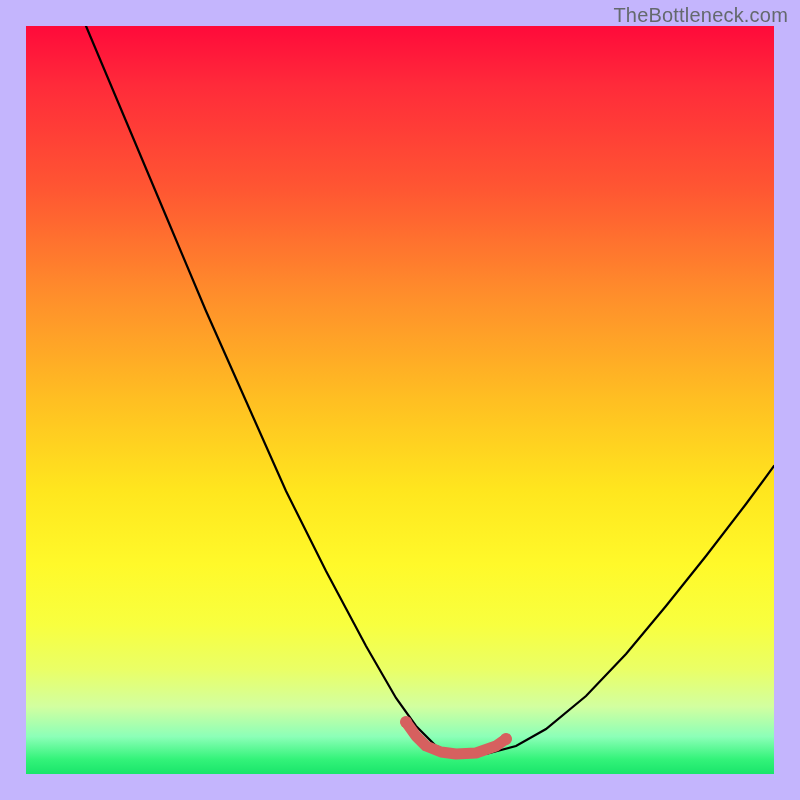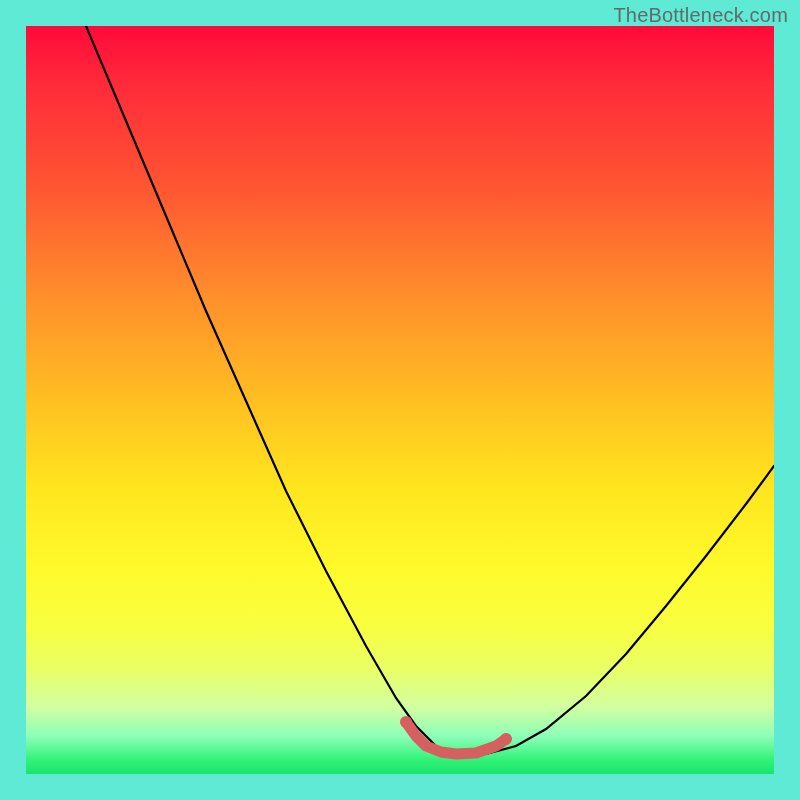--- a/index.html
+++ b/index.html
@@ -8,21 +8,21 @@
     width: 800px;
     height: 800px;
     overflow: hidden;
     background: #000;
     font-family: Arial, Helvetica, sans-serif;
   }
   .frame {
     position: relative;
     width: 800px;
     height: 800px;
-    background: #5eead4;
+    background: #c4b5fd;
   }
   .plot-area {
     position: absolute;
     left: 26px;
     top: 26px;
     width: 748px;
     height: 748px;
     background: linear-gradient(to bottom,
       #ff0a3a 0%,
       #ff2b3a 8%,

